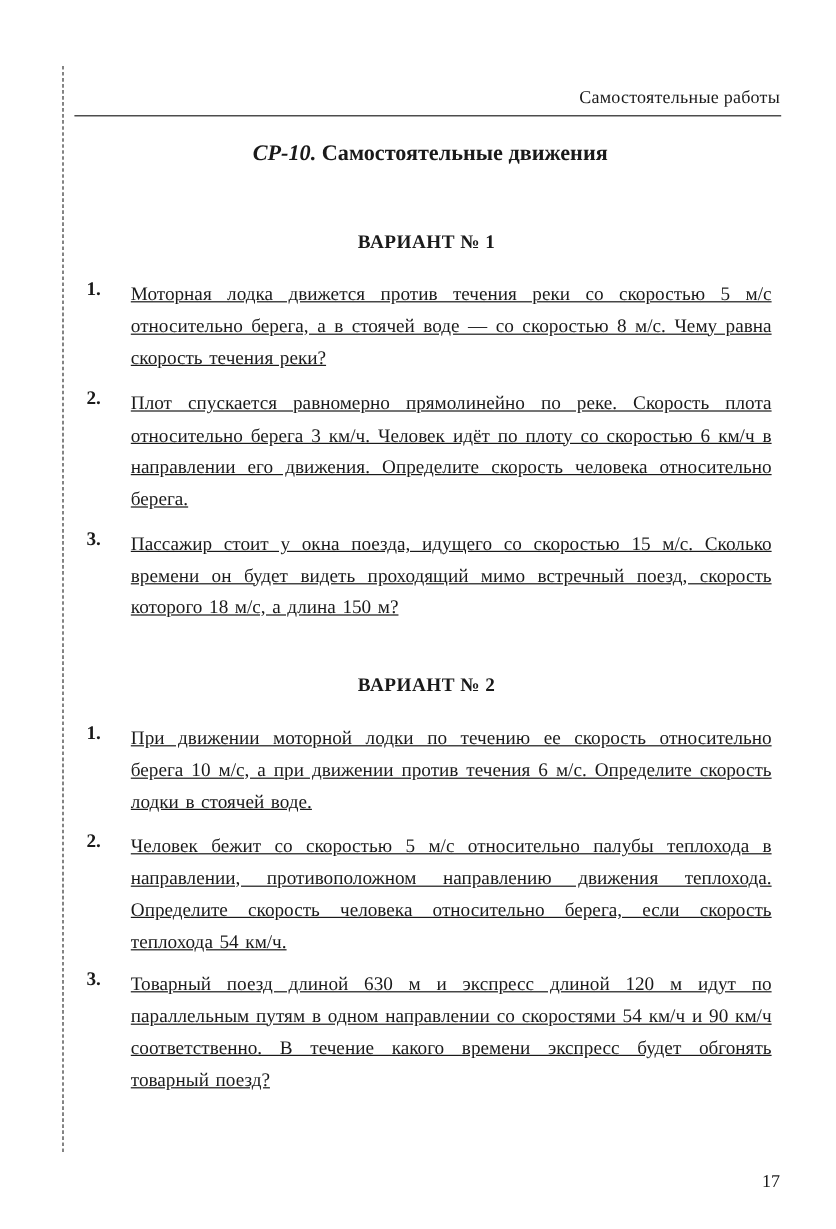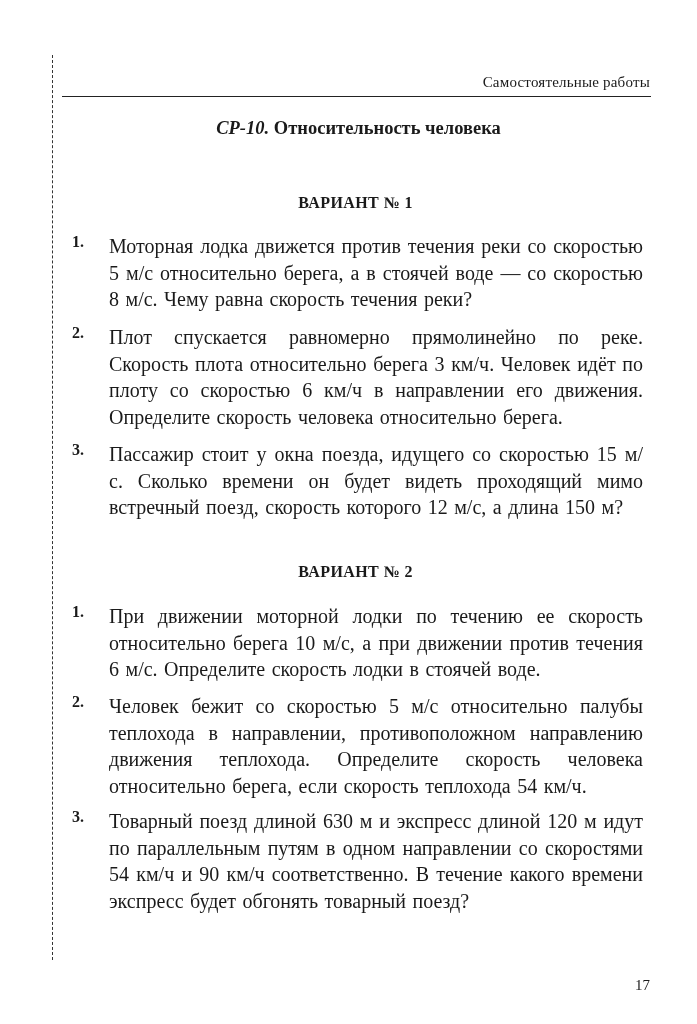--- a/index.html
+++ b/index.html
@@ -68,60 +68,61 @@
     }
     .problem .num {
       position: absolute;
       left: 0;
       top: 0;
       font-weight: bold;
       font-size: 16px;
     }
     .problem .text {
       margin-left: 37px;
-      font-size: 20px;
+      font-size: 16px;
       line-height: 26.5px;
       text-align: justify;
       word-spacing: 1.5px;
+      text-decoration: underline;
     }
     .page-number {
       position: absolute;
       right: 47px;
       top: 977px;
       font-size: 15px;
     }
   </style>
 </head>
 <body>
 
 <div class="cut-line"></div>
 
 <div class="running-head">Самостоятельные работы</div>
 <div class="head-rule"></div>
 
 <div class="title">
   <span class="code">СР-10.</span>
-  <span>Относительность человека</span>
+  <span>Самостоятельные движения</span>
 </div>
 
 <div class="variant-heading" style="top:194px;">ВАРИАНТ № 1</div>
 
 <div class="problem" style="top:233px;">
   <span class="num">1.</span>
   <div class="text">Моторная лодка движется против течения реки со скоростью 5 м/с относительно берега, а в стоячей воде — со скоростью 8 м/с. Чему равна скорость течения реки?</div>
 </div>
 
 <div class="problem" style="top:324px;">
   <span class="num">2.</span>
   <div class="text">Плот спускается равномерно прямолинейно по реке. Скорость плота относительно берега 3 км/ч. Человек идёт по плоту со скоростью 6 км/ч в направлении его движения. Определите скорость человека относительно берега.</div>
 </div>
 
 <div class="problem" style="top:441px;">
   <span class="num">3.</span>
-  <div class="text">Пассажир стоит у окна поезда, идущего со скоростью 15 м/с. Сколько времени он будет видеть проходящий мимо встречный поезд, скорость которого 12 м/с, а длина 150 м?</div>
+  <div class="text">Пассажир стоит у окна поезда, идущего со скоростью 15 м/с. Сколько времени он будет видеть проходящий мимо встречный поезд, скорость которого 18 м/с, а длина 150 м?</div>
 </div>
 
 <div class="variant-heading" style="top:563px;">ВАРИАНТ № 2</div>
 
 <div class="problem" style="top:603px;">
   <span class="num">1.</span>
   <div class="text">При движении моторной лодки по течению ее скорость относительно берега 10 м/с, а при движении против течения 6 м/с. Определите скорость лодки в стоячей воде.</div>
 </div>
 
 <div class="problem" style="top:693px;">

